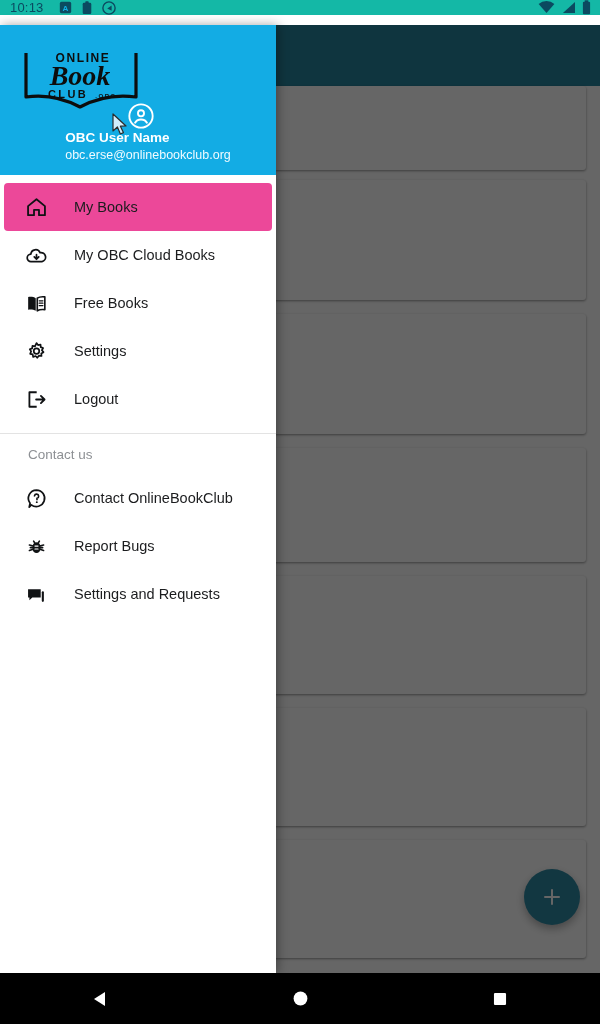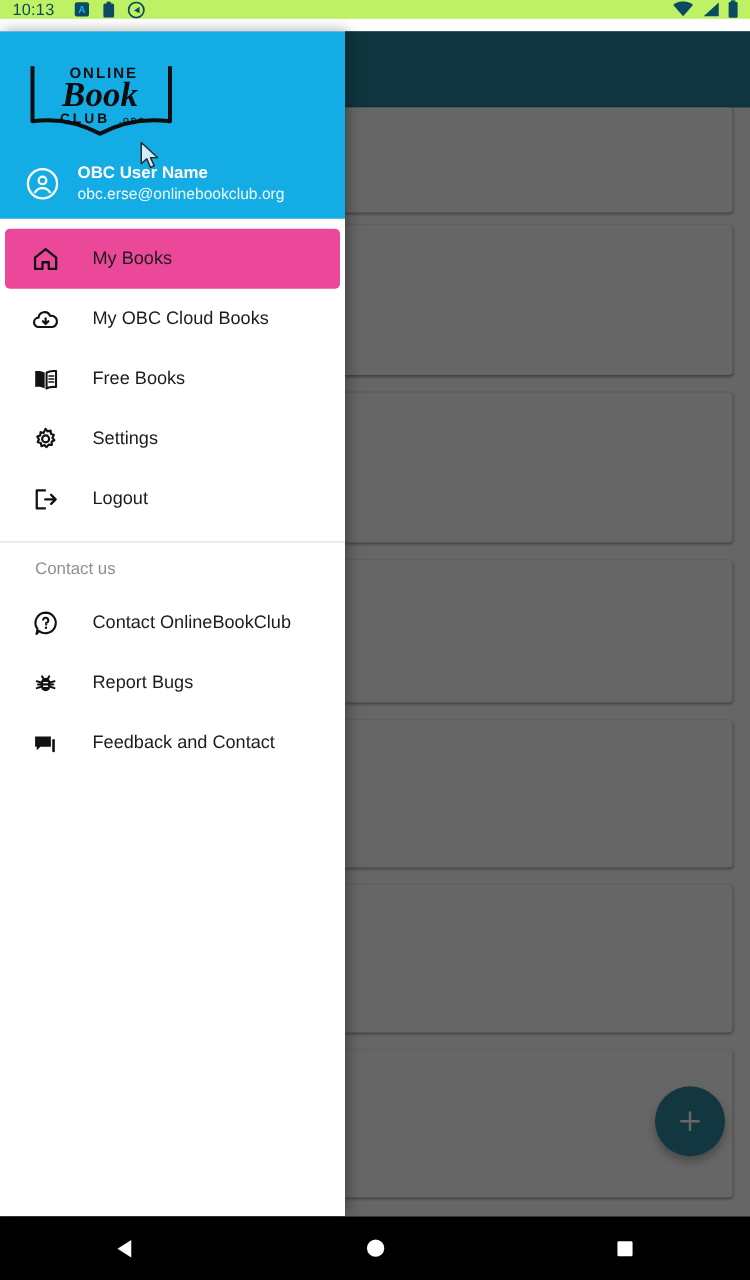--- a/index.html
+++ b/index.html
@@ -74,21 +74,21 @@
     width: 600px; height: 948px;
     background: rgba(0,0,0,0.6);
     pointer-events: none;
   }
 
   
   .status-bar {
     position: absolute;
     left: 0; top: 0;
     width: 600px; height: 15px;
-    background: #bef264;
+    background: #14b8a6;
     display: flex;
     align-items: center;
     z-index: 40;
   }
   .status-time {
     margin-left: 10px;
     font-size: 13px;
     color: #0b4a60;
     letter-spacing: 0.2px;
   }
@@ -137,20 +137,21 @@
     z-index: 5;
   }
   .user-row {
     position: absolute;
     left: 0; bottom: 12px;
     width: 100%;
     display: flex;
     align-items: center;
     padding-left: 20px;
     box-sizing: border-box;
+    flex-direction: column;
   }
   .user-avatar {
     width: 28px; height: 28px;
     flex: 0 0 28px;
     margin-right: 14px;
   }
   .user-text { line-height: 1.18; }
   .user-name {
     font-size: 13.5px;
     font-weight: bold;
@@ -392,21 +393,21 @@
         <span class="menu-label">Report Bugs</span>
       </div>
 
       <div class="menu-item">
         <span class="menu-icon">
           <svg class="i" width="23" height="23" viewBox="0 0 24 24">
             <path d="M3.2 6.4 L16.4 6.4 L16.4 15 L7.6 15 L4.6 18 L4.6 15 L3.2 15 Z" fill="#101214"></path>
             <path d="M18.6 9.6 L18.6 18.6" stroke="#101214" stroke-width="2.2" stroke-linecap="round"></path>
           </svg>
         </span>
-        <span class="menu-label">Feedback and Contact</span>
+        <span class="menu-label">Settings and Requests</span>
       </div>
     </div>
   </div>
 
   <div style="position:absolute;left:0;top:973px;width:600px;height:51px;background:#000000;display:flex;align-items:center;z-index:60;">
     <div style="flex:1;display:flex;justify-content:center;">
       <svg class="i" width="18" height="18" viewBox="0 0 18 18">
         <path d="M14 2 L14 16 L3 9 Z" fill="#ffffff"></path>
       </svg>
     </div>

